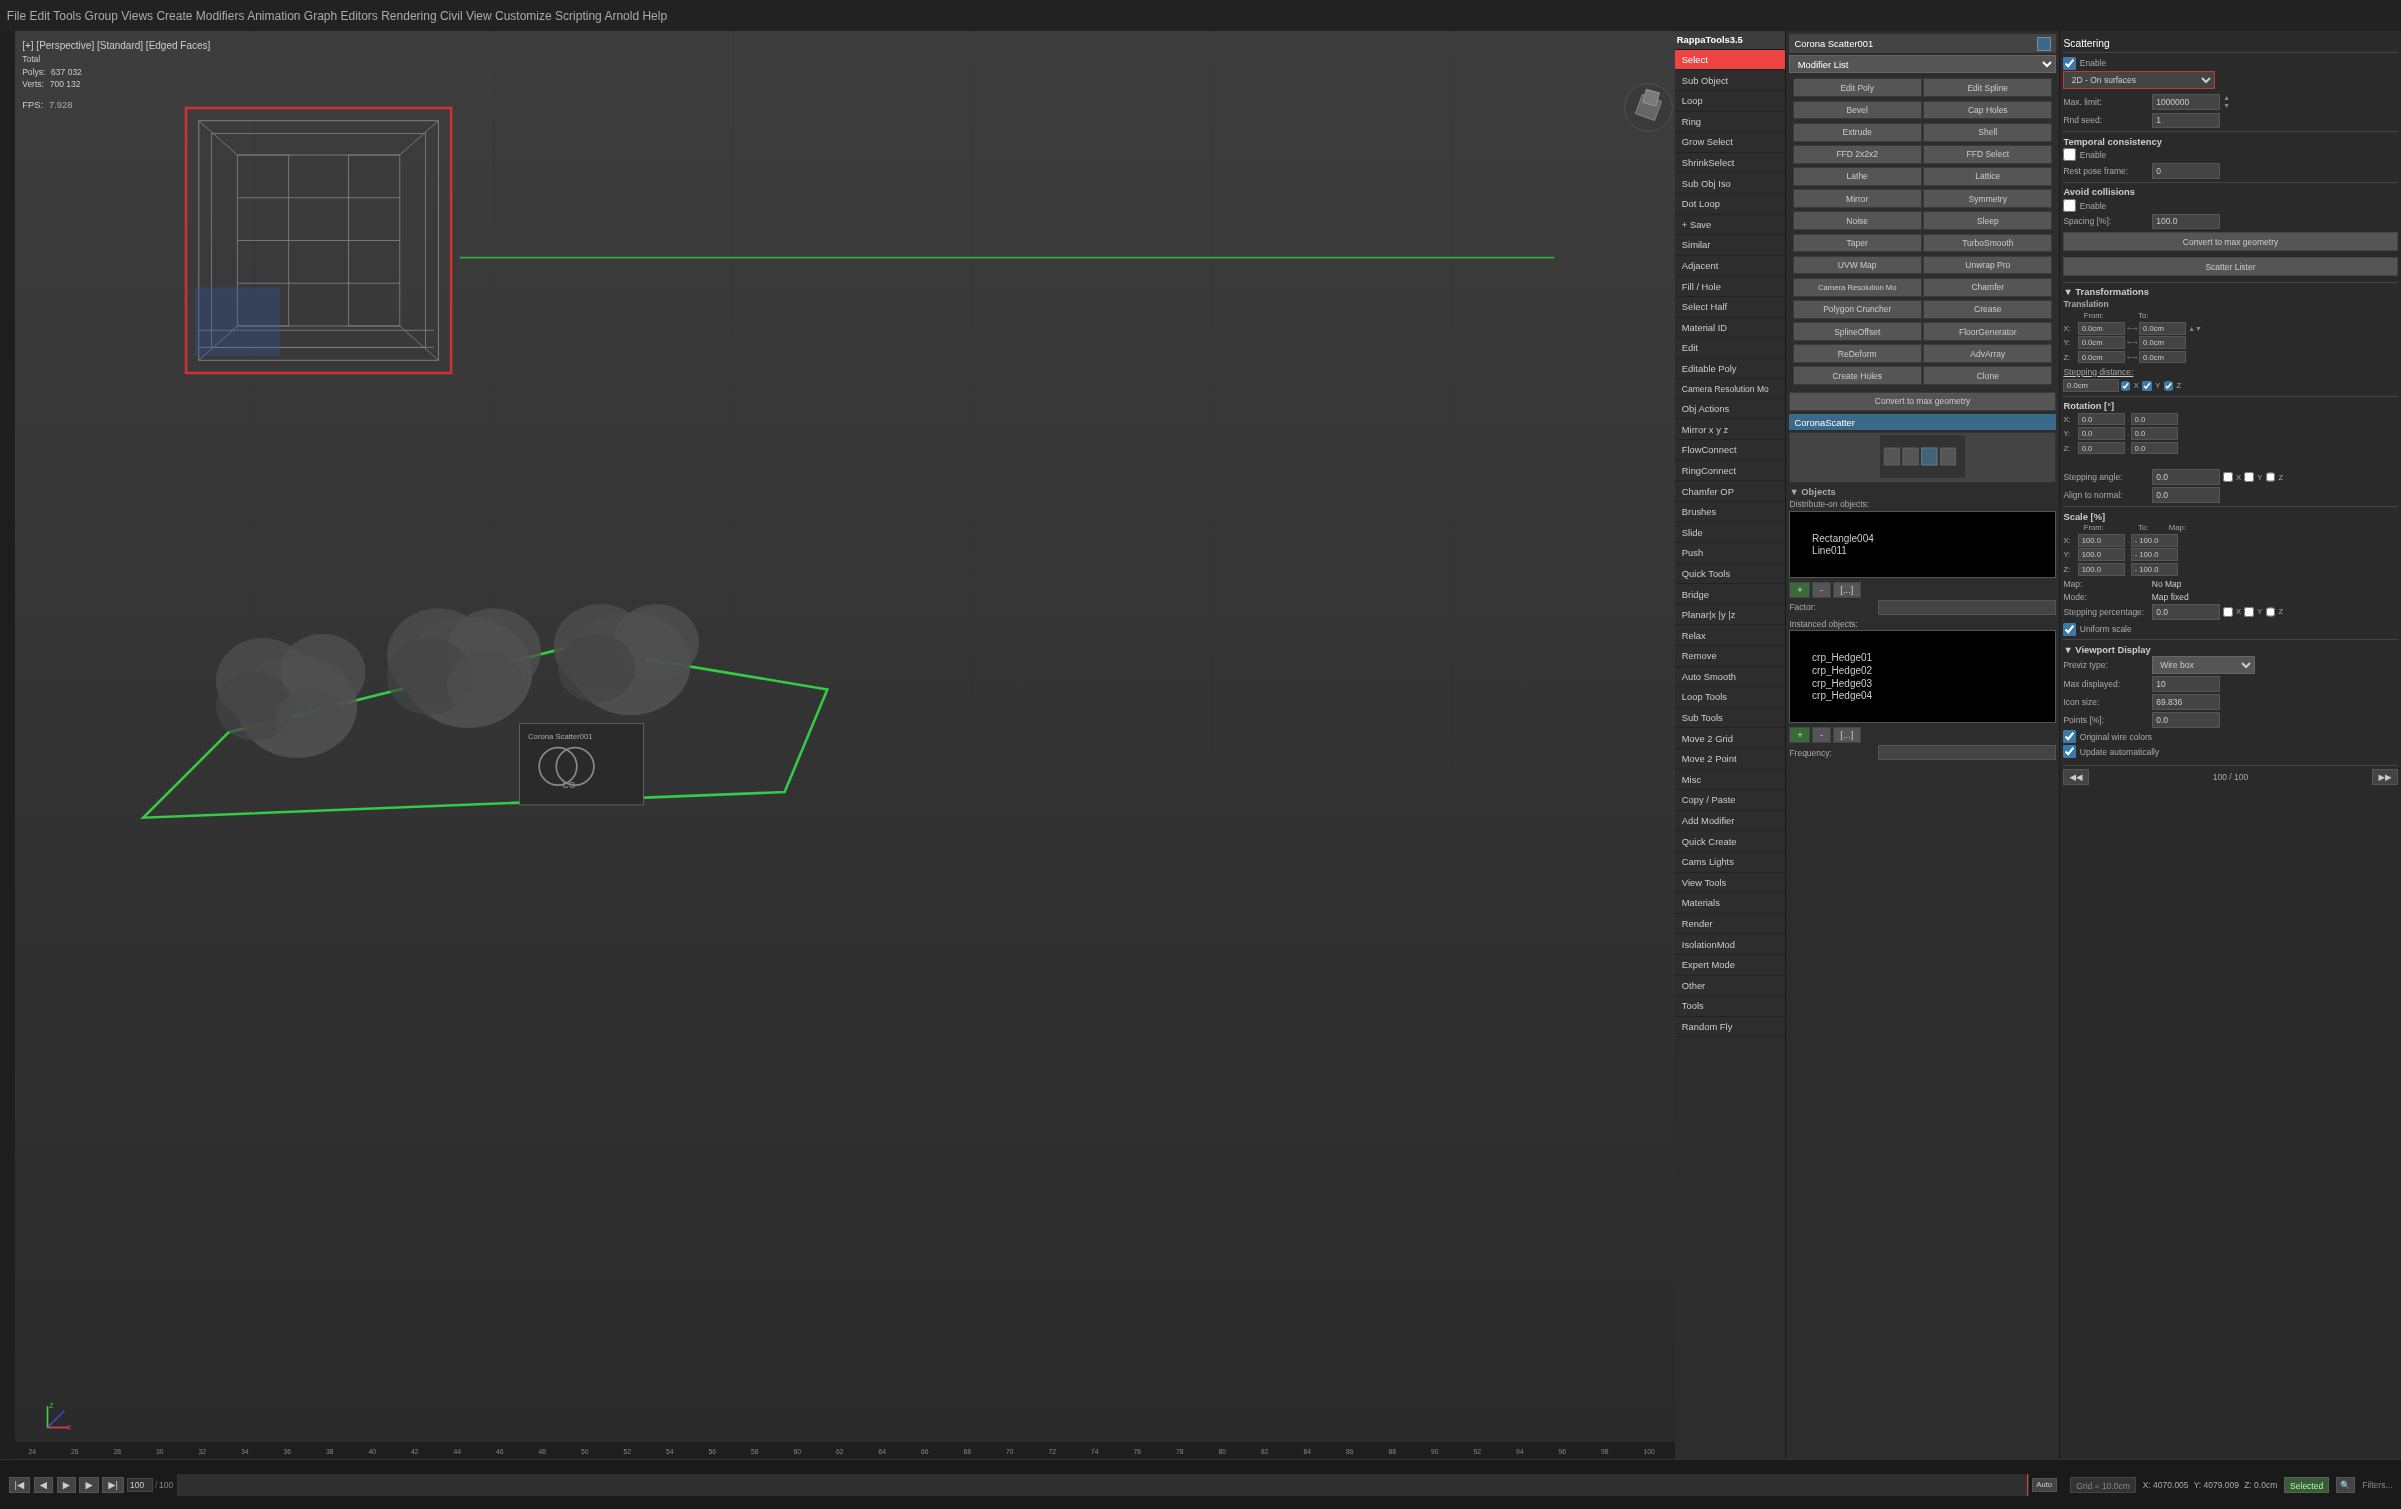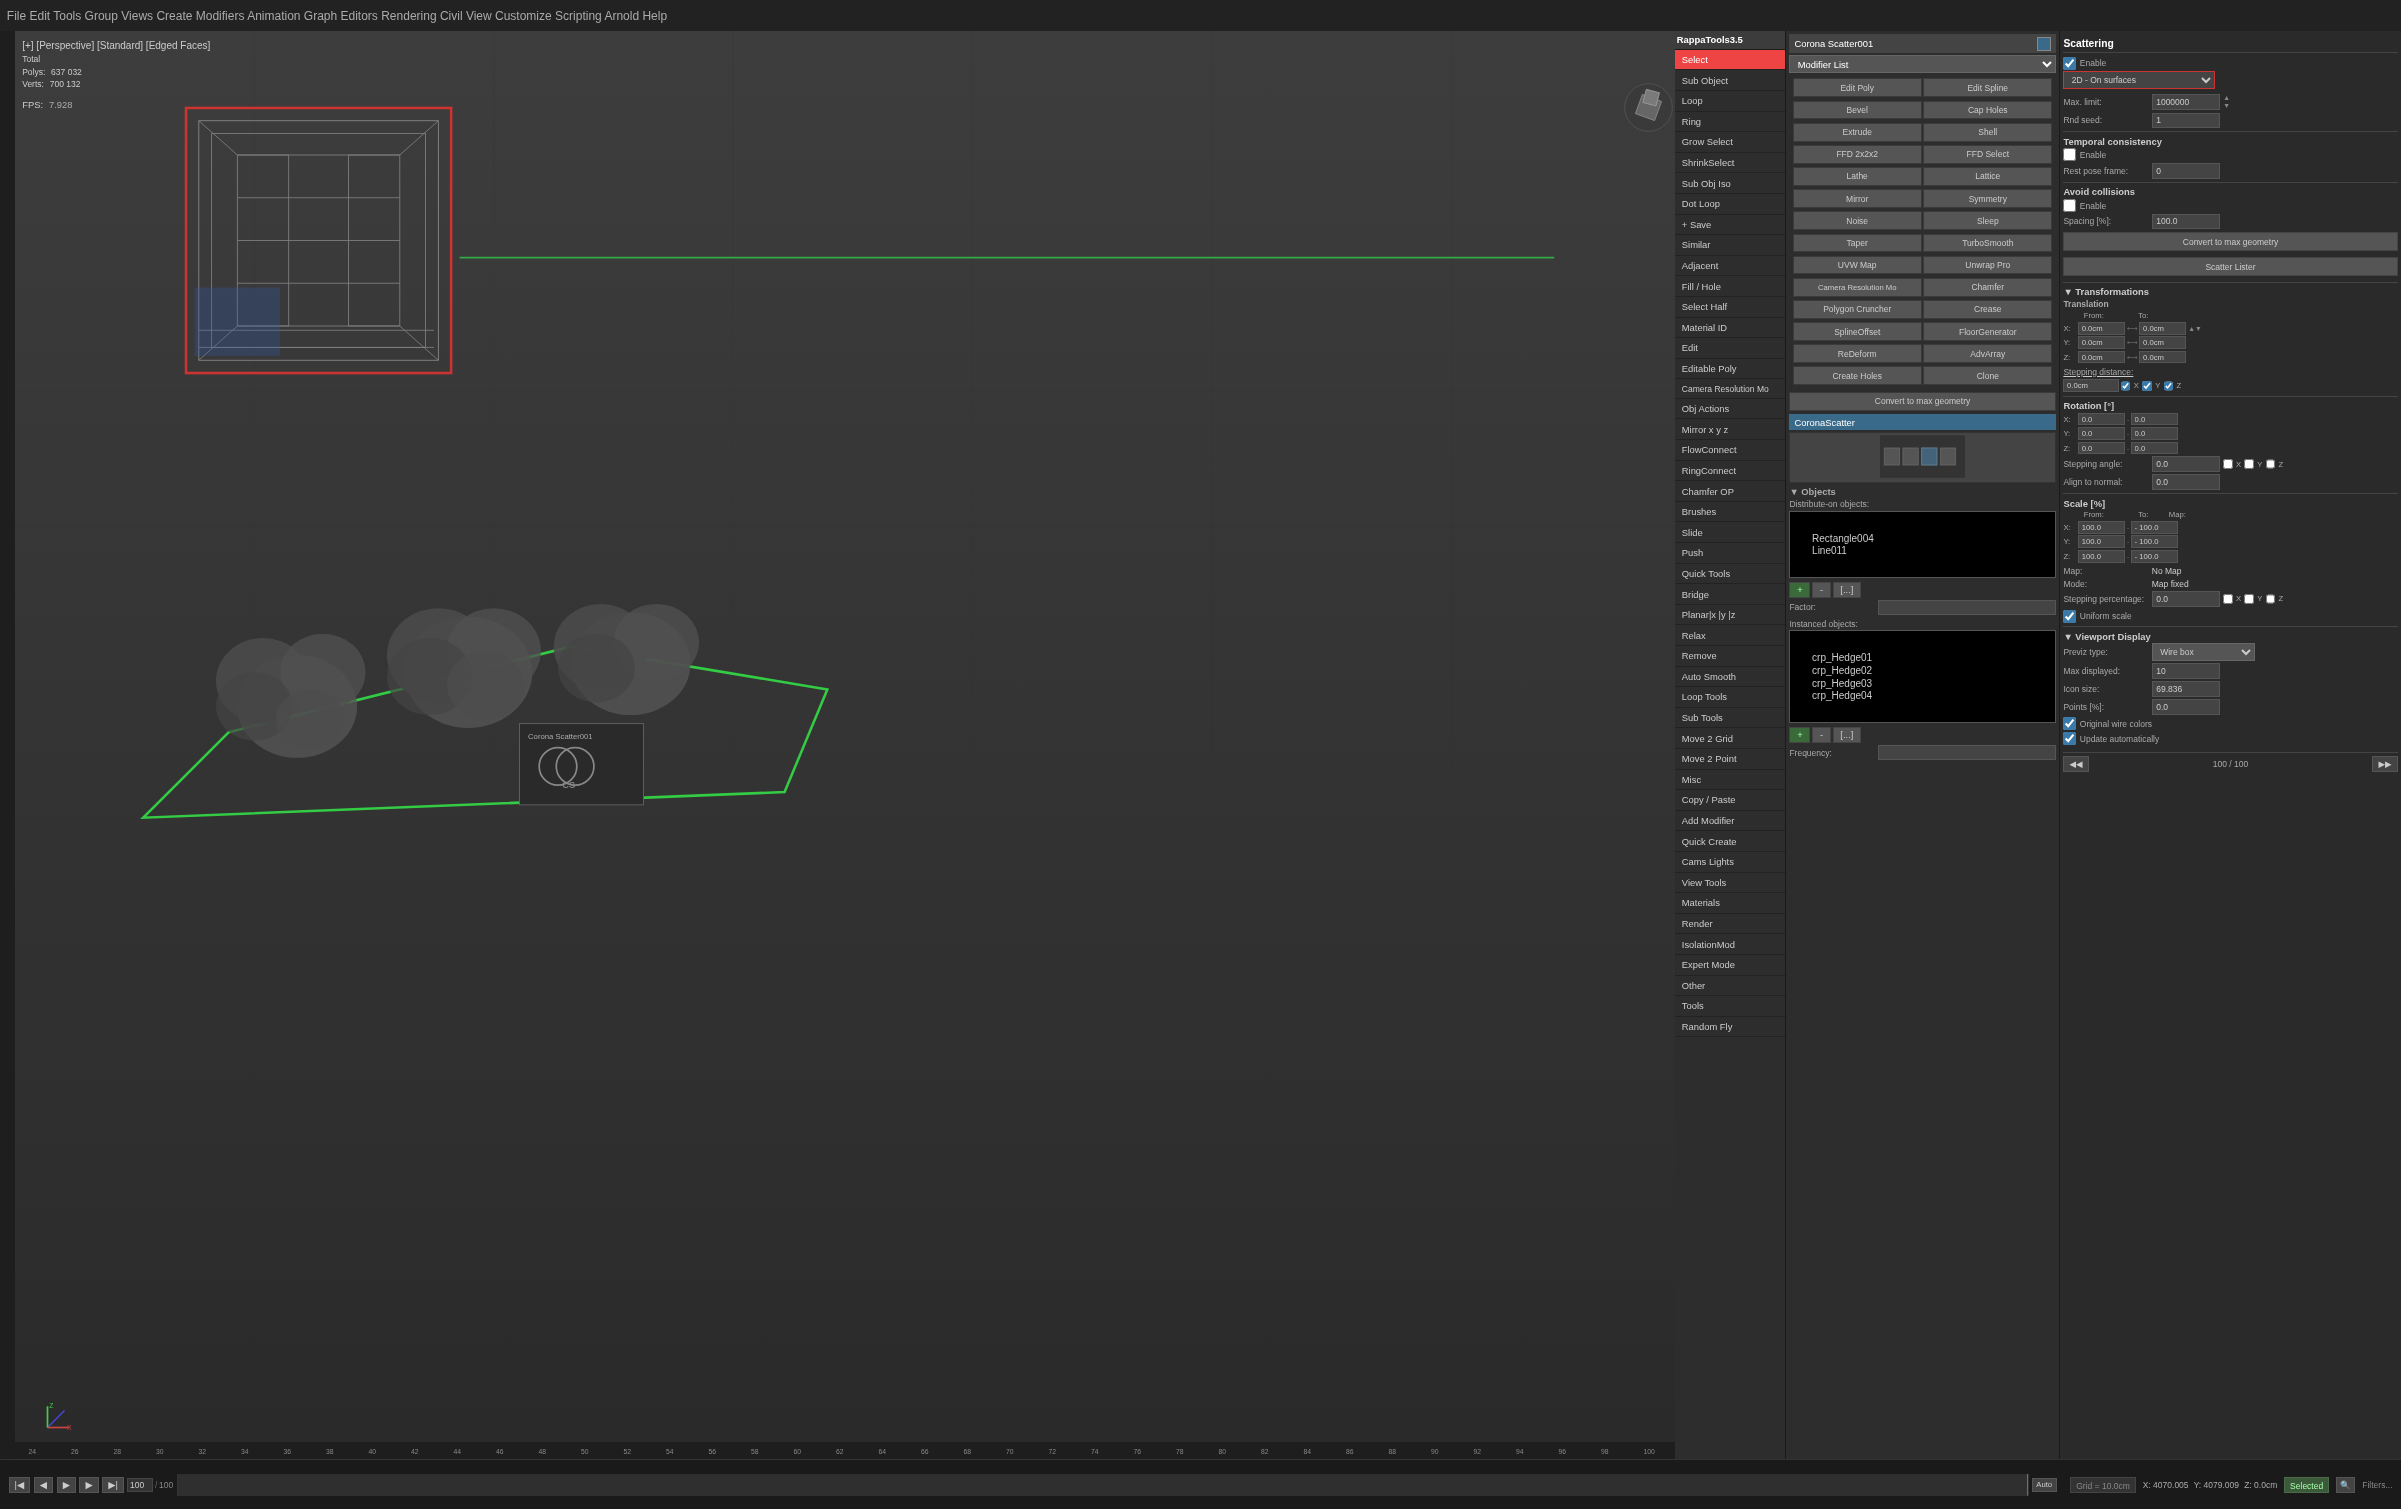--- a/index.html
+++ b/index.html
@@ -204,21 +204,21 @@
     .scatter-panel {
       flex: 1;
       background: #2a2a2a;
       overflow-y: auto;
       padding: 3.4px;
     }
 
     .scatter-panel-title {
       color: #ffffff;
       font-size: 10.3px;
-      font-weight: bold;
+      font-weight: normal;
       padding: 3.4px 0;
       border-bottom: 0.9px solid #444;
       margin-bottom: 3.4px;
     }
 
     .prop-row {
       display: flex;
       align-items: center;
       margin-bottom: 2.6px;
       gap: 3.4px;
@@ -901,21 +901,21 @@
       <span style="font-size:7.7px;color:#666;">-</span>
       <input class="xyz-input" type="text" value="0.0" style="">
     </div>
     <div class="xyz-row">
       <span class="xyz-label">Z:</span>
       <input class="xyz-input" type="text" value="0.0" style="">
       <span style="font-size:7.7px;color:#666;">-</span>
       <input class="xyz-input" type="text" value="0.0" style="">
     </div>
 
-    <div class="prop-row" style="margin-top:2px;">
+    <div class="prop-row" style="margin-top:15px;">
       <span class="prop-label">Stepping angle:</span>
       <input class="prop-input" type="text" value="0.0" style="">
       <div class="axis-checkboxes">
         <input type="checkbox" class="small-check" style="">
         <span>X</span>
         <input type="checkbox" class="small-check" style="">
         <span>Y</span>
         <input type="checkbox" class="small-check" style="">
         <span>Z</span>
       </div>

